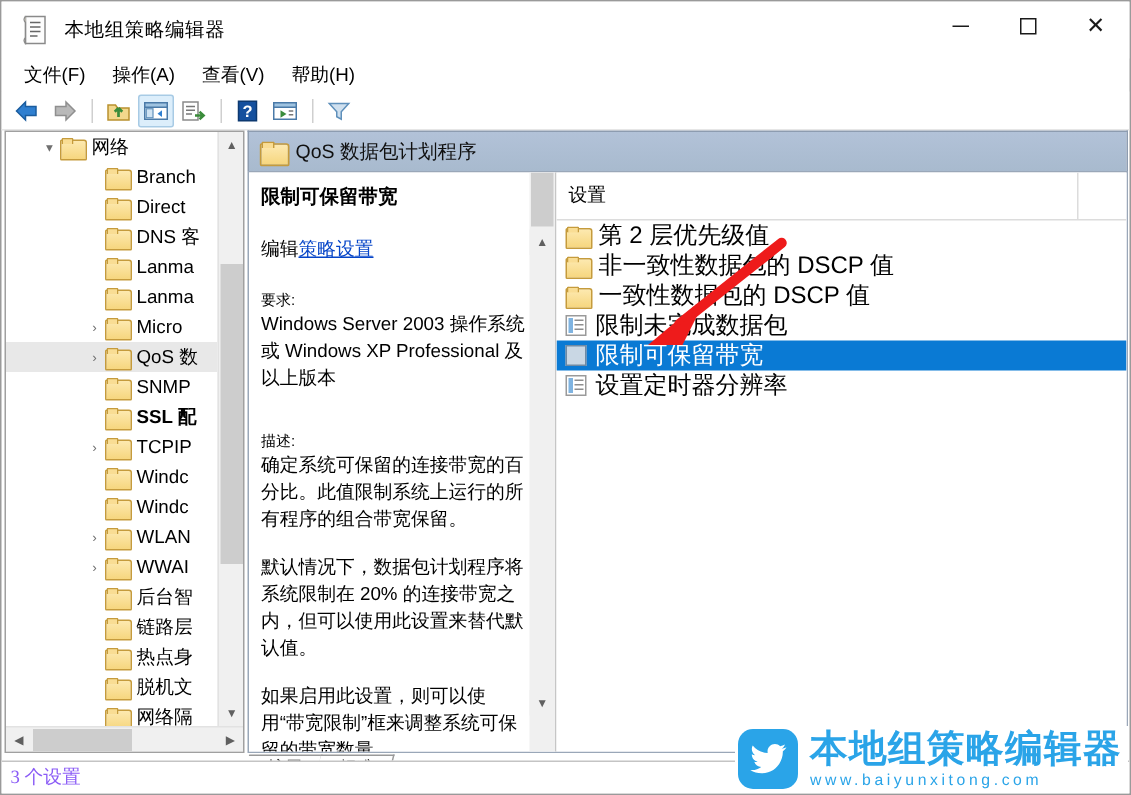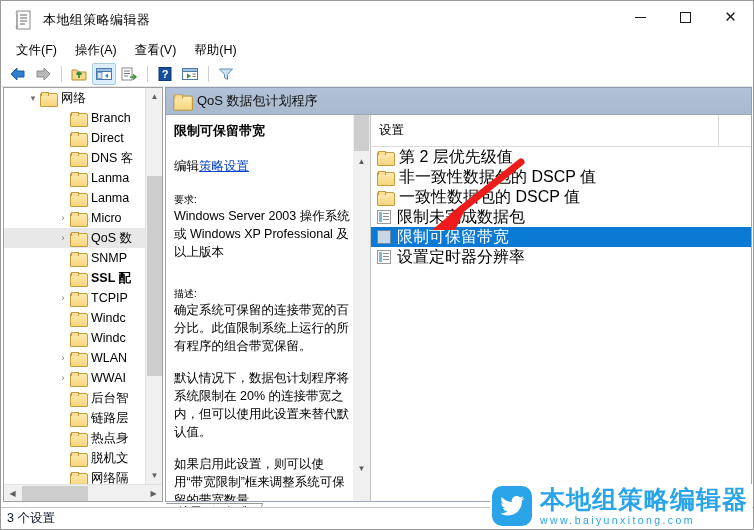--- a/index.html
+++ b/index.html
@@ -205,21 +205,21 @@
     transform:skewX(-14deg);
   }
   .tab span { display:inline-block; transform:skewX(14deg); }
 
   
   .statusbar {
     position:absolute; left:0; bottom:0; width:752px; height:22px;
     border-top:1px solid #c4c4c4; background:#fff;
     display:flex; align-items:center; padding-left:6px;
   }
-  .status-text { font-size:12.5px; color:#0f172a; }
+  .status-text { font-size:12.5px; color:#8b5cf6;font-family:Liberation Serif, serif; }
 
   
   .watermark {
     position:absolute; right:1px; bottom:1px; width:262px; height:44px;
     display:flex; align-items:center; background:#fff;
   }
   .wm-logo {
     width:40px; height:40px; border-radius:10px; background:#2aa4e8;
     display:flex; align-items:center; justify-content:center; flex:none;
     margin-left:2px;

